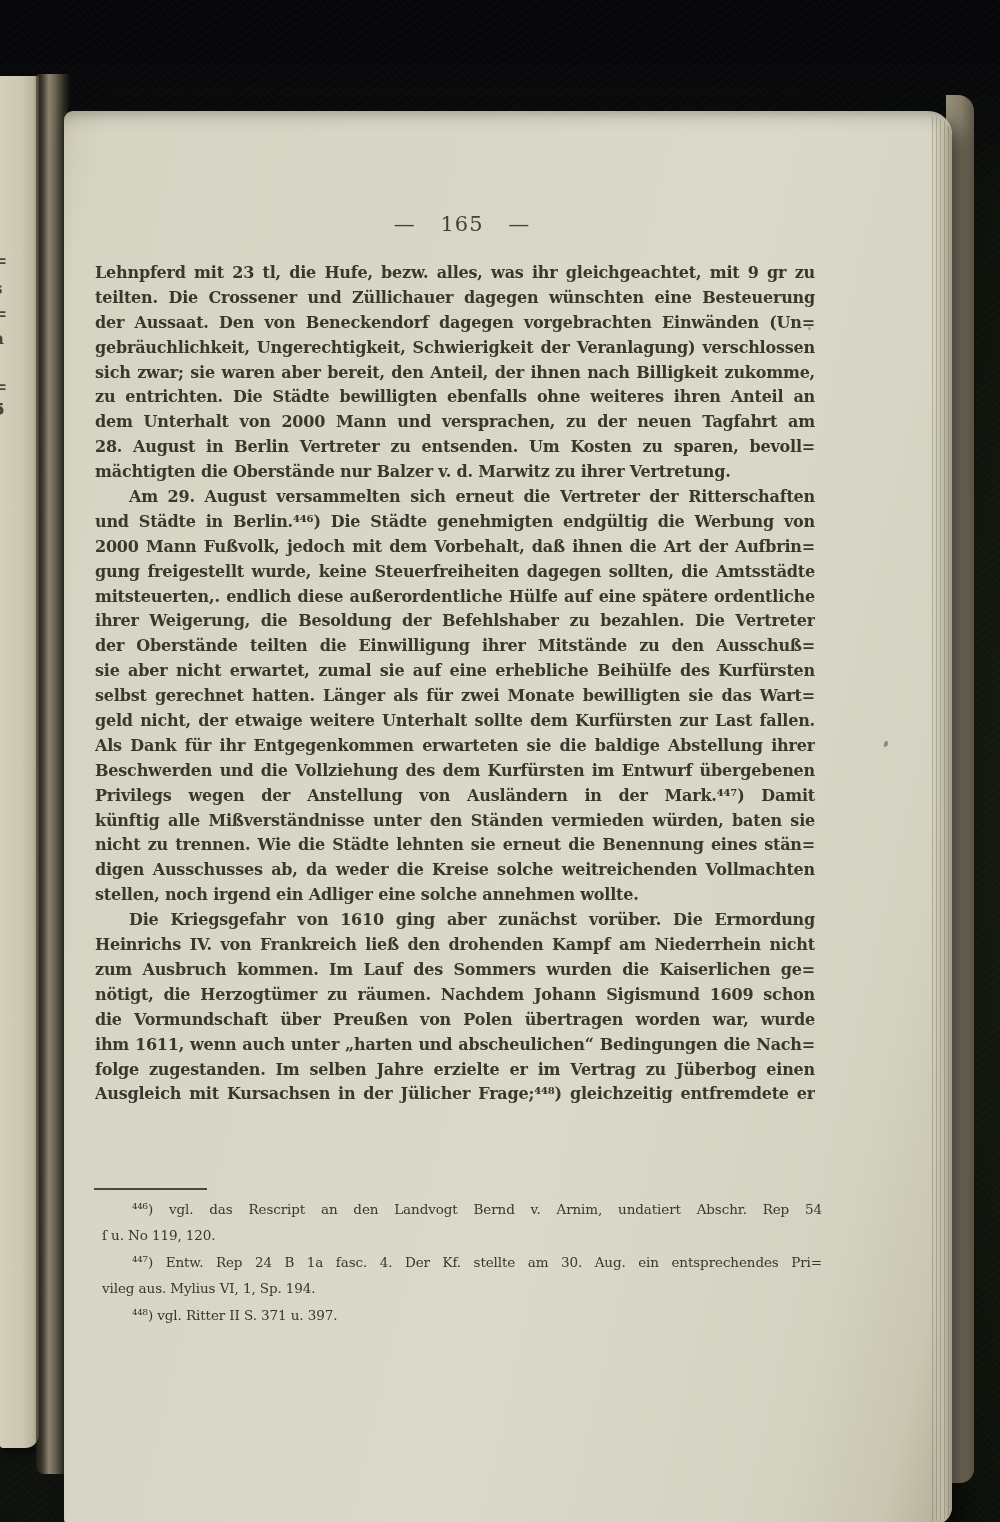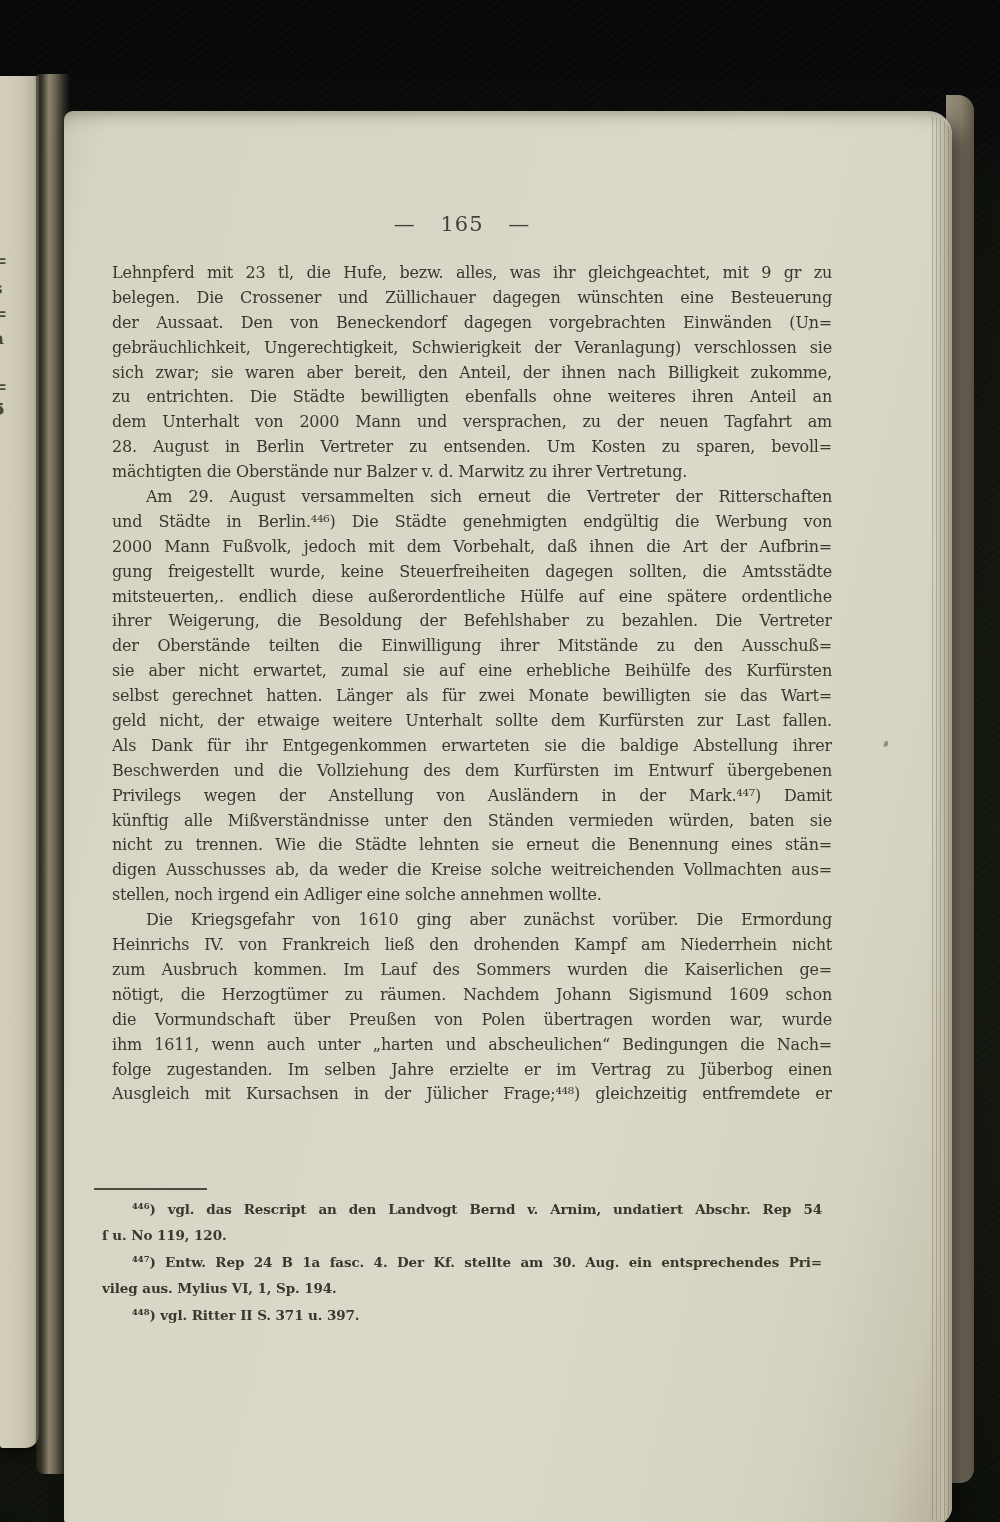--- a/index.html
+++ b/index.html
@@ -69,36 +69,36 @@
       repeating-linear-gradient(90deg, rgba(110,103,86,.35) 0 1px, rgba(0,0,0,0) 1px 4px),
       linear-gradient(90deg, rgba(200,196,180,0) 0%, #c2bda9 55%, #a29b85 100%);
     border-radius:0 22px 16px 0;
   }
   .running-head{
     position:absolute;left:38px;top:101px;width:720px;
     text-align:center;font-size:21px;color:var(--ink-soft);
     word-spacing:17px;letter-spacing:1px;
   }
   .body-block{
-    position:absolute;left:48px;top:150px;width:720px;
-    color:var(--ink);font-weight:normal;font-size:16px;letter-spacing:-0.2px;
+    position:absolute;left:31px;top:150px;width:720px;
+    color:var(--ink);font-weight:bold;font-size:16px;letter-spacing:-0.2px;
   }
   .line{
     line-height:24.9px;max-height:24.9px;overflow:hidden;
     text-align:justify;text-align-last:justify;
   }
   .indent{padding-left:34px;}
   .para-end{text-align-last:left;}
   .fn-rule{
     position:absolute;left:30px;top:1077px;width:113px;height:2px;
     background:#4b483c;
   }
   .fn-block{
     position:absolute;left:38px;top:1085px;width:720px;
-    color:var(--ink);font-weight:bold;font-size:13.5px;letter-spacing:-0.1px;
+    color:var(--ink);font-weight:normal;font-size:13.5px;letter-spacing:-0.1px;
   }
   .fn-line{
     line-height:26.4px;max-height:26.4px;overflow:hidden;
     text-align:justify;text-align-last:justify;
   }
   .fn-line.para-end{text-align-last:left;}
   .fn-line.indent{padding-left:30px;}
   .speck{
     position:absolute;left:820px;top:630px;width:4px;height:6px;
     background:#6b685a;border-radius:50% 50% 60% 40%;opacity:.65;transform:rotate(20deg);
@@ -129,21 +129,21 @@
 
   <div class="block-edge"></div>
 
   <div class="page">
     <div class="page-stack"></div>
 
     <div class="running-head">— 165 —</div>
 
     <div class="body-block" id="body-lines">
         <div class="line">Lehnpferd mit 23 tl, die Hufe, bezw. alles, was ihr gleichgeachtet, mit 9 gr zu</div>
-        <div class="line">belegen.  Die Crossener und Züllichauer dagegen wünschten eine Besteuerung</div>
+        <div class="line">teilten.  Die Crossener und Züllichauer dagegen wünschten eine Besteuerung</div>
         <div class="line">der Aussaat.  Den von Beneckendorf dagegen vorgebrachten Einwänden (Un=</div>
         <div class="line">gebräuchlichkeit, Ungerechtigkeit, Schwierigkeit der Veranlagung) verschlossen sie</div>
         <div class="line">sich zwar; sie waren aber bereit, den Anteil, der ihnen nach Billigkeit zukomme,</div>
         <div class="line">zu entrichten.  Die Städte bewilligten ebenfalls ohne weiteres ihren Anteil an</div>
         <div class="line">dem Unterhalt von 2000 Mann und versprachen, zu der neuen Tagfahrt am</div>
         <div class="line">28. August in Berlin Vertreter zu entsenden.  Um Kosten zu sparen, bevoll=</div>
         <div class="line para-end">mächtigten die Oberstände nur Balzer v. d. Marwitz zu ihrer Vertretung.</div>
         <div class="line indent">Am 29. August versammelten sich erneut die Vertreter der Ritterschaften</div>
         <div class="line">und Städte in Berlin.⁴⁴⁶)  Die Städte genehmigten endgültig die Werbung von</div>
         <div class="line">2000 Mann Fußvolk, jedoch mit dem Vorbehalt, daß ihnen die Art der Aufbrin=</div>

